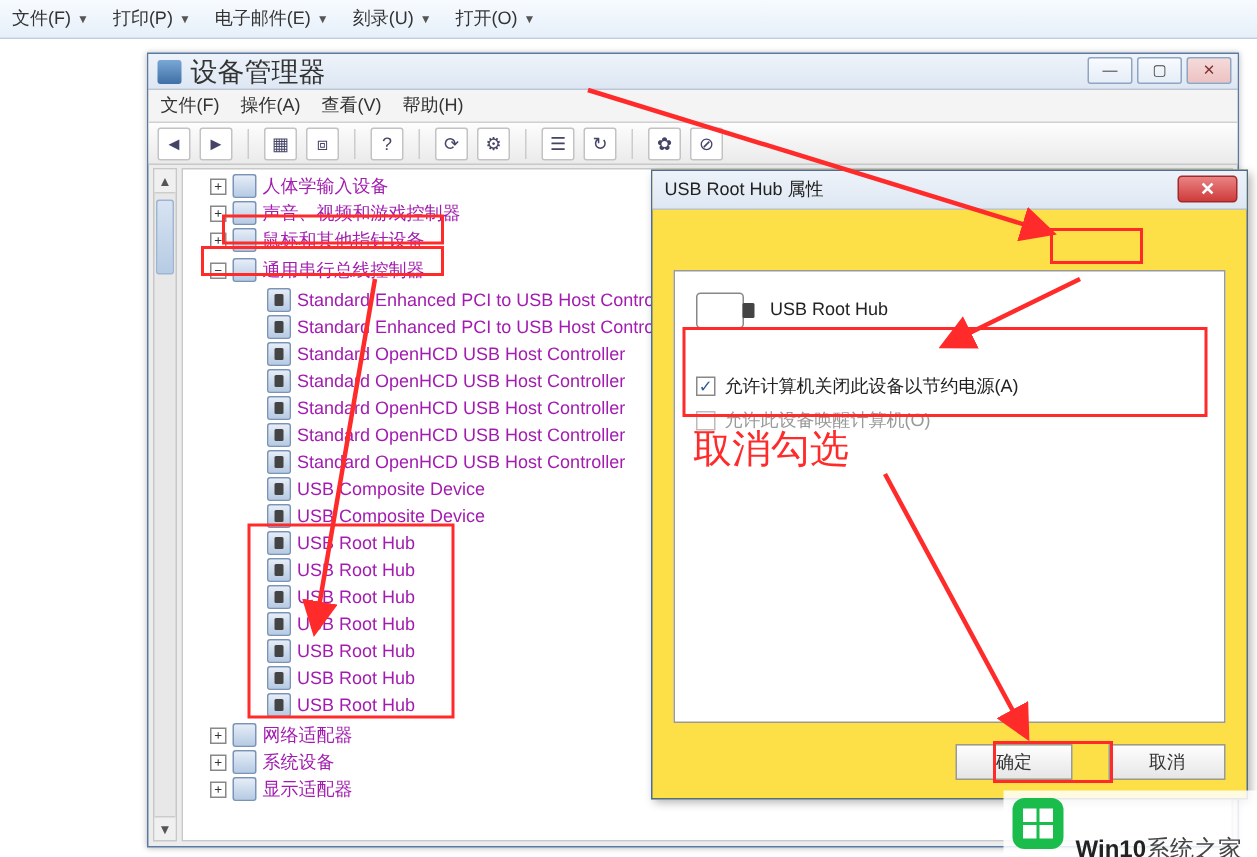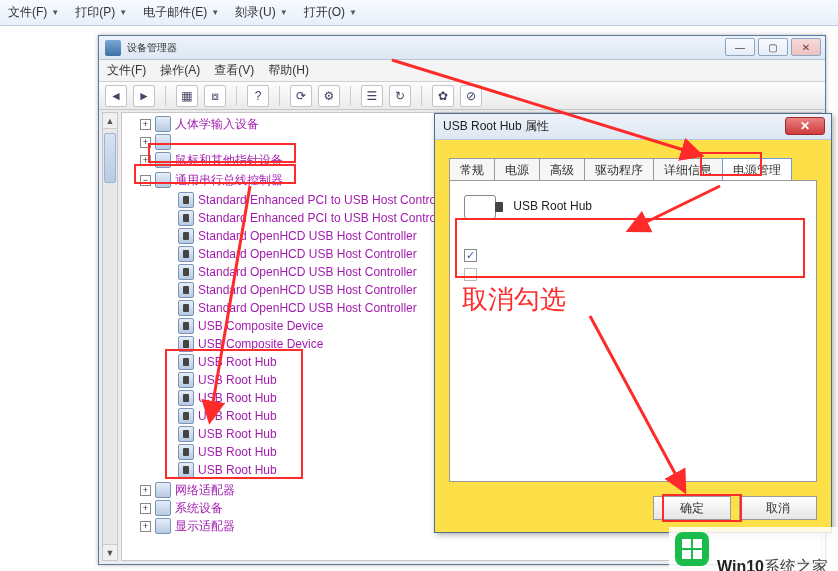--- a/index.html
+++ b/index.html
@@ -12,21 +12,21 @@
   .ie-menubar .menu-item { display:flex; align-items:center; margin-right:16px; cursor:default; }
   .ie-menubar .caret { font-size:8px; margin-left:4px; color:#555; }
 
   
   .devmgr { position:absolute; left:98px; top:35px; width:728px; height:530px;
     background:#ececec; border:1px solid #5a7aa3; box-shadow:0 0 4px rgba(0,0,0,.3); }
   .devmgr .titlebar { height:24px; background:linear-gradient(#eef3fa,#dde7f3);
     display:flex; align-items:center; padding:0 6px; position:relative; border-bottom:1px solid #b9c6d6; }
   .devmgr .titlebar .app-icon { width:16px; height:16px; margin-right:6px;
     background:linear-gradient(#7aa7d6,#3f6fa5); border-radius:2px; }
-  .devmgr .titlebar .title { font-size:10px; color:#333; }
+  .devmgr .titlebar .title { font-size:18px; color:#333; }
   .devmgr .titlebar .winbtns { position:absolute; right:4px; top:2px; display:flex; gap:3px; }
   .devmgr .titlebar .winbtn { width:30px; height:18px; border:1px solid #8fa5c1;
     background:linear-gradient(#f8fbff,#e6edf7); display:flex; align-items:center; justify-content:center;
     font-size:10px; color:#444; cursor:default; border-radius:2px;}
   .devmgr .titlebar .winbtn.close { background:linear-gradient(#f6dada,#edc2c2); color:#803030;}
 
   .devmgr .menubar { height:22px; background:#f4f4f4; display:flex; align-items:center;
     padding:0 8px; border-bottom:1px solid #d0d0d0; }
   .devmgr .menubar span { margin-right:14px; color:#333; cursor:default; }
 
@@ -81,21 +81,21 @@
     background:#444; border-radius:1px;}
   .usb-label { display:inline-block; margin-left:14px; font-size:12px; color:#222; }
 
   .chk-row { margin-top:30px; display:flex; align-items:center; font-size:12px; color:#222; }
   .chk-row.disabled { color:#999; }
   .chk { width:13px; height:13px; border:1px solid #888; background:#fff; margin-right:6px; flex-shrink:0;
     display:flex; align-items:center; justify-content:center; font-size:11px; color:#2a5a9a;}
 
   .annot-text { position:absolute; color:#ff2a2a; font-size:26px; font-family:"KaiTi","STKaiti",serif; pointer-events:none;text-align:center;}
 
-  .props .buttons { position:absolute; right:14px; bottom:12px; display:flex; gap:8px; }
+  .props .buttons { position:absolute; right:14px; bottom:12px; display:flex; gap:24px; }
   .props .btn { width:78px; height:24px; border:1px solid #9a9a9a; background:linear-gradient(#fefefe,#e6e6e6);
     display:flex; align-items:center; justify-content:center; font-size:12px; color:#333; cursor:default;}
 
   
   svg.arrows { position:absolute; left:0; top:0; width:838px; height:571px; pointer-events:none; }
 
   
   .watermark { position:absolute; right:0; bottom:0; display:flex; align-items:center;
     background:rgba(255,255,255,.85); height:44px; padding:0 10px 0 6px; }
   .watermark .wm-icon { width:34px; height:34px; border-radius:8px; background:#1abc4b;
@@ -176,20 +176,21 @@
   <div class="tree-area">
 
     <div class="tree-row" style="left:18px; top:2px;">
       <div class="exp">+</div>
       <div class="dev-icon"></div>
       <span class="tree-label">人体学输入设备</span>
     </div>
     <div class="tree-row" style="left:18px; top:20px;">
       <div class="exp">+</div>
       <div class="dev-icon"></div>
+      <span class="tree-label">声音、视频和游戏控制器</span>
     </div>
     <div class="tree-row" style="left:18px; top:38px;">
       <div class="exp">+</div>
       <div class="dev-icon"></div>
       <span class="tree-label">鼠标和其他指针设备</span>
     </div>
     <div class="tree-row" style="left:18px; top:58px;">
       <div class="exp">−</div>
       <div class="dev-icon"></div>
       <span class="tree-label">通用串行总线控制器</span>
@@ -280,38 +281,32 @@
 
 <div class="hl-red" style="left:148px; top:143px; width:148px; height:20px;"></div>
 <div class="hl-red" style="left:134px; top:164px; width:162px; height:20px;"></div>
 <div class="hl-red" style="left:165px; top:349px; width:138px; height:130px;"></div>
 
 <div class="props">
   <div class="titlebar">
     <span class="title">USB Root Hub 属性</span>
     <div class="close">✕</div>
   </div>
-  <div class="tabstrip">
-    <div class="tab">常规</div>
-    <div class="tab">电源</div>
-    <div class="tab">高级</div>
-    <div class="tab">驱动程序</div>
-    <div class="tab">详细信息</div>
-    <div class="tab active">电源管理</div>
-  </div>
   <div class="tabclient">
     <div style="margin-top:4px;">
       <span class="usb-icon"></span>
       <span class="usb-label">USB Root Hub</span>
     </div>
     <div class="chk-row">
       <div class="chk">✓</div>
+      <span>允许计算机关闭此设备以节约电源(A)</span>
     </div>
     <div class="chk-row disabled" style="margin-top:6px;">
       <div class="chk" style="border-color:#bbb;"></div>
+      <span>允许此设备唤醒计算机(O)</span>
     </div>
   </div>
   <div class="buttons">
     <div class="btn">确定</div>
     <div class="btn">取消</div>
   </div>
 </div>
 
 <div class="hl-red" style="left:700px; top:152px; width:62px; height:24px;"></div>
 <div class="hl-red" style="left:455px; top:218px; width:350px; height:60px;"></div>

